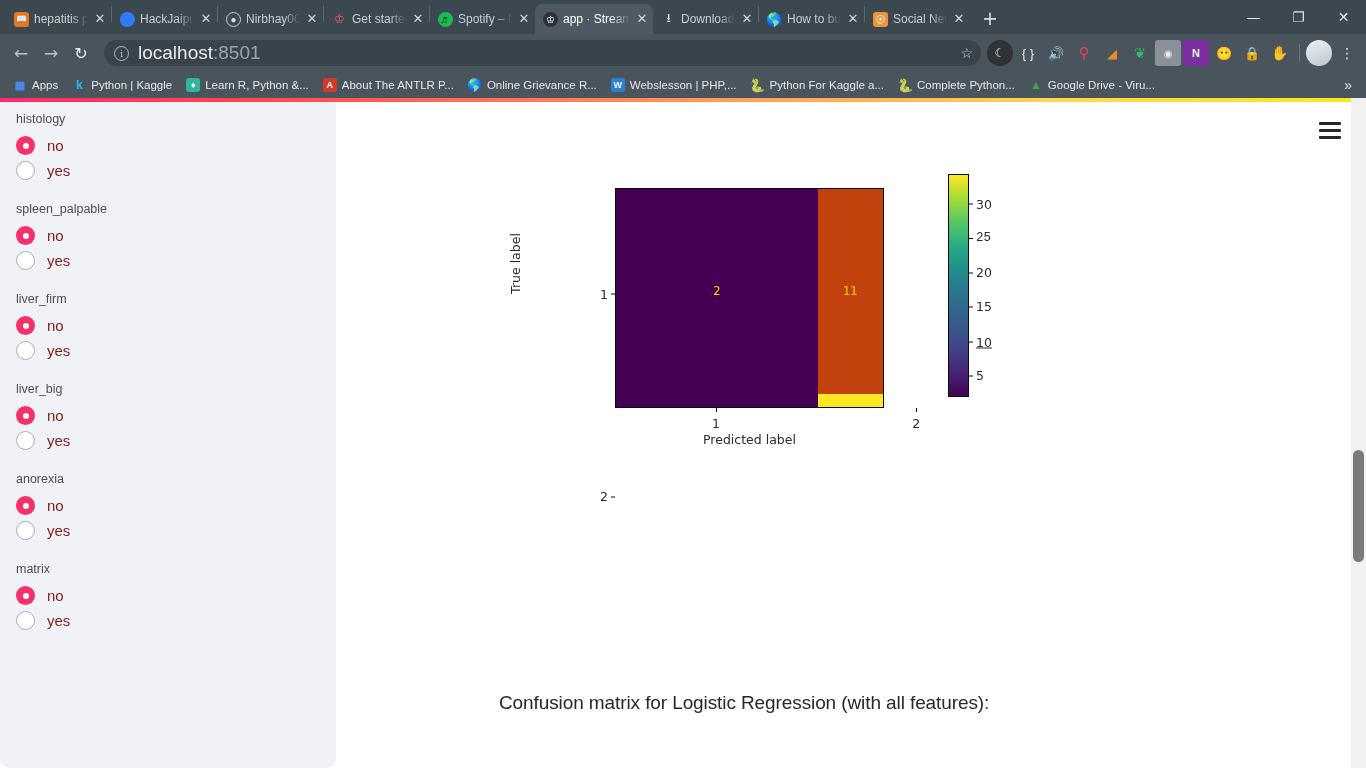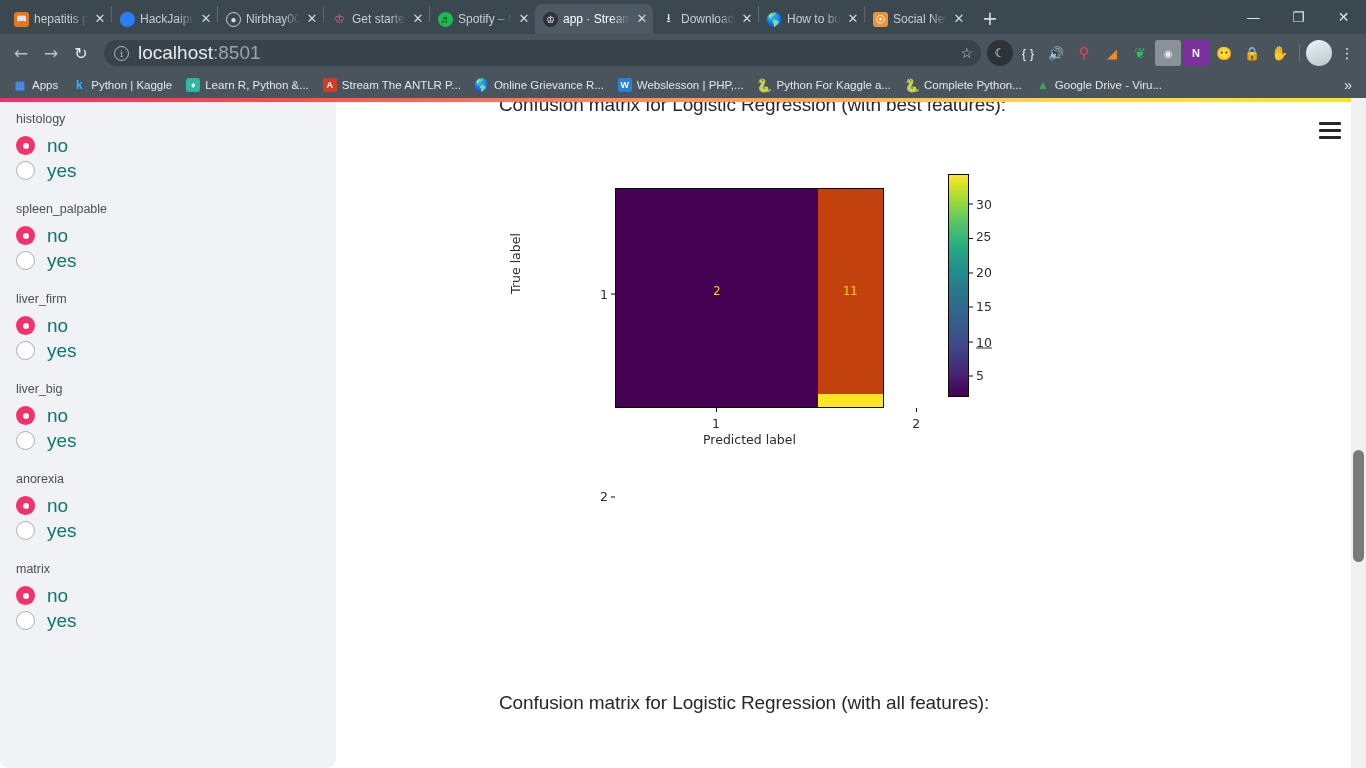--- a/index.html
+++ b/index.html
@@ -132,21 +132,21 @@
   .radio-row { display: flex; align-items: center; height: 25px; gap: 12px; }
   .radio {
     width: 19px; height: 19px; border-radius: 50%; flex: 0 0 19px;
     display: flex; align-items: center; justify-content: center;
     background: #ffffff; border: 1.5px solid #a9aeb6;
   }
   .radio.on { background: #f6306a; border: none; }
   .radio.on::after {
     content: ""; width: 6px; height: 6px; border-radius: 50%; background: #ffffff;
   }
-  .radio-text { font-size: 19px; color: #0f766e; }
+  .radio-text { font-size: 15px; color: #7f1d1d; }
 
   .main {
     position: absolute; top: 0; left: 336px; right: 0; height: 670px;
     background: #ffffff; overflow: hidden;
   }
   .hamburger {
     position: absolute; right: 25px; top: 24px;
     width: 22px; height: 17px;
     display: flex; flex-direction: column; justify-content: space-between;
     z-index: 15;
@@ -330,21 +330,21 @@
     <div class="bm">
       <span class="bm-ico" style="background:transparent;color:#20beff;font-size:12px;">k</span>
       <span>Python | Kaggle</span>
     </div>
     <div class="bm">
       <span class="bm-ico" style="background:#2eb8a0;color:#fff;border-radius:3px;">♦</span>
       <span>Learn R, Python &amp;...</span>
     </div>
     <div class="bm">
       <span class="bm-ico" style="background:#d23a2a;color:#fff;">A</span>
-      <span>Stream The ANTLR P...</span>
+      <span>About The ANTLR P...</span>
     </div>
     <div class="bm">
       <span class="bm-ico" style="background:transparent;color:#e8ecef;font-size:12px;">🌎</span>
       <span>Online Grievance R...</span>
     </div>
     <div class="bm">
       <span class="bm-ico" style="background:#2b7fd4;color:#fff;">W</span>
       <span>Webslesson | PHP,...</span>
     </div>
     <div class="bm">
@@ -439,21 +439,20 @@
       </div>
     </div>
 
     <div class="main">
       <div class="hamburger">
         <span></span>
         <span></span>
         <span></span>
       </div>
 
-      <div class="block-title title-top">Confusion matrix for Logistic Regression (with best features):</div>
 
       <div class="figure">
 
         <div class="axwrap">
           <div class="ytick" style="top:48%;">1</div>
           <div class="ytick" style="top:140%;">2</div>
         </div>
 
         <div class="ax-frame">
           <div class="cell" style="left:0;top:0;width:75.5%;height:94%;background:#440154;color:#ffd600;">

